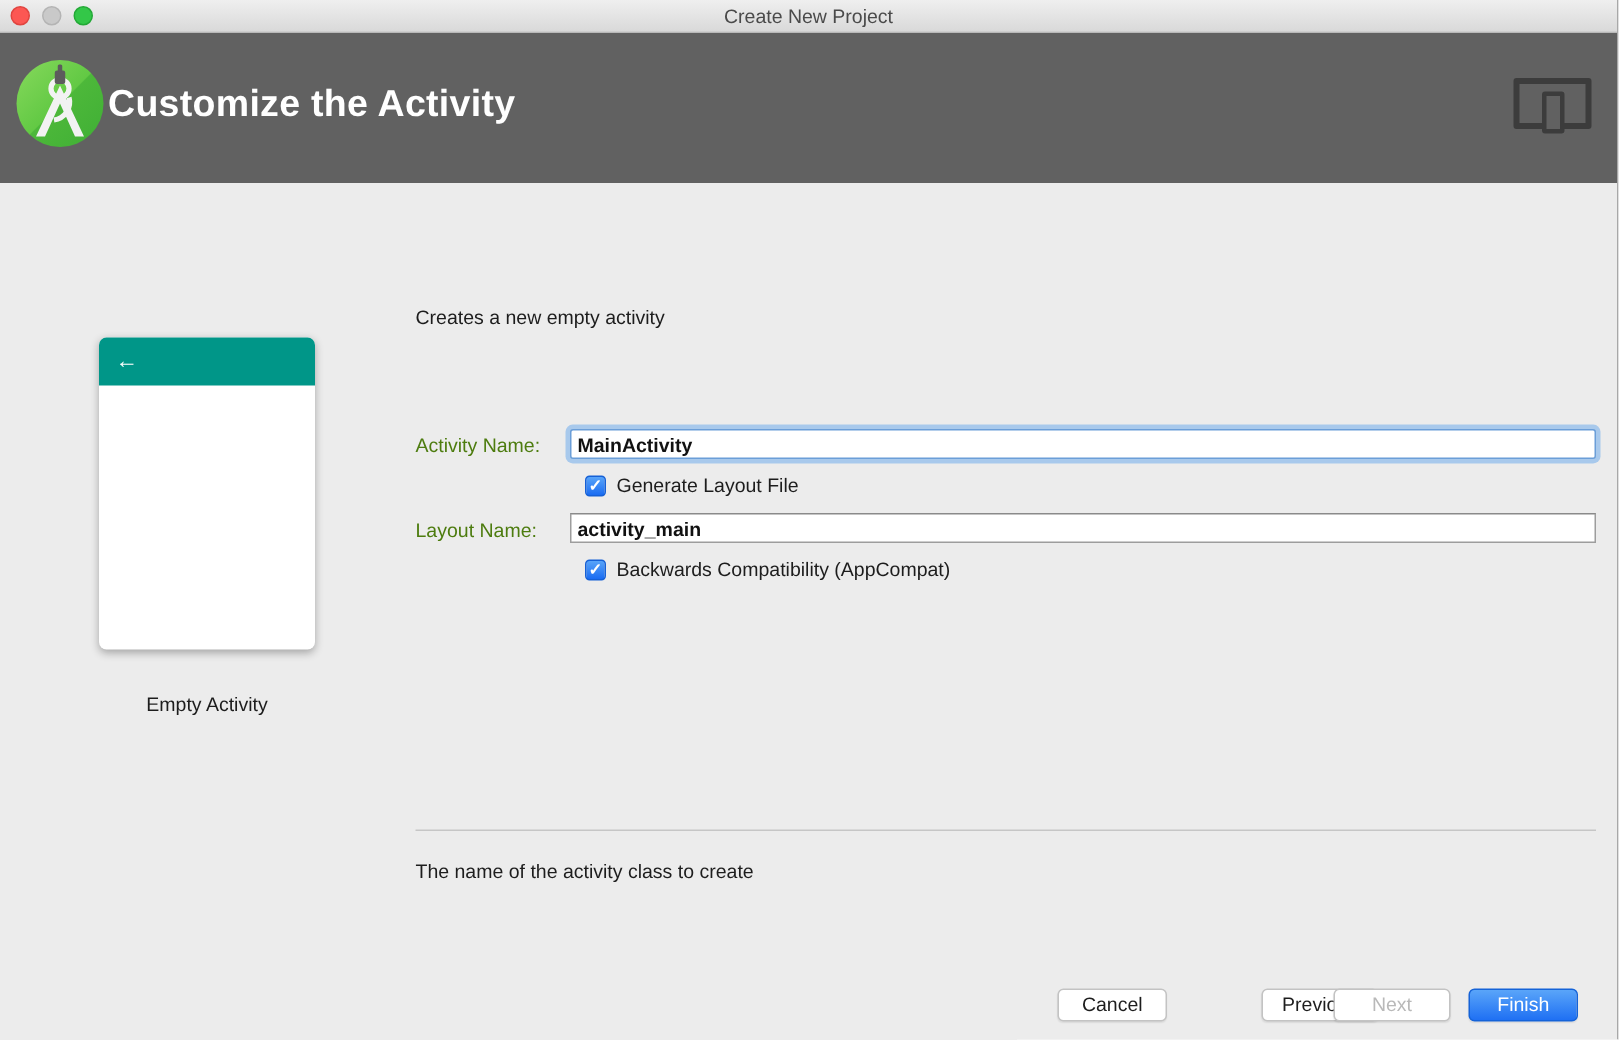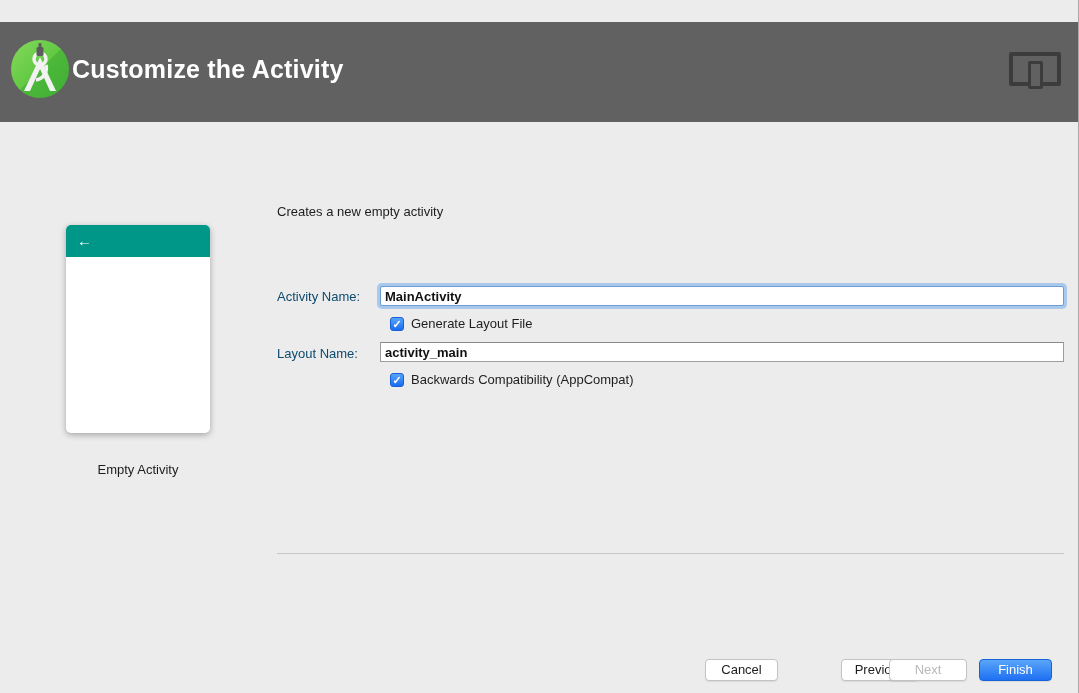--- a/index.html
+++ b/index.html
@@ -131,21 +131,21 @@
   .form-description {
     position: absolute;
     left: 277px; top: 82px;
     font-size: 13px;
     color: #1d1d1d;
   }
   .field-label {
     position: absolute;
     left: 277px;
     font-size: 13px;
-    color: #0c4a6e;
+    color: #4d7c0f;
   }
   .lbl-activity { top: 167px; }
   .lbl-layout   { top: 224px; }
 
   .text-field {
     position: absolute;
     left: 380px;
     width: 684px;
     height: 20px;
     border: 1px solid #9d9d9d;
@@ -229,20 +229,28 @@
     background: linear-gradient(#5aa5f9, #1f70f3);
     border: 1px solid #1563d8;
     color: #ffffff;
   }
 </style>
 </head>
 <body>
 
 <div class="window">
 
+  <div class="titlebar">
+    <div class="titlebar-title">Create New Project</div>
+    <div class="traffic-lights">
+      <span class="tl tl-close"></span>
+      <span class="tl tl-minimize"></span>
+      <span class="tl tl-zoom"></span>
+    </div>
+  </div>
 
   <div class="header">
     <svg class="logo" viewBox="0 0 60 60">
       <defs>
         <linearGradient id="lg" x1="0" y1="0" x2="1" y2="1">
           <stop offset="0" stop-color="#87d95c"></stop>
           <stop offset="0.5" stop-color="#62c944"></stop>
           <stop offset="0.51" stop-color="#4db83a"></stop>
           <stop offset="1" stop-color="#3faf35"></stop>
         </linearGradient>
@@ -282,20 +290,21 @@
 
     <div class="field-label lbl-layout">Layout Name:</div>
     <input class="text-field field-layout" type="text" value="activity_main" style="">
 
     <div class="checkbox-row cb-row2">
       <span class="checkbox">✓</span>
       <span class="checkbox-label">Backwards Compatibility (AppCompat)</span>
     </div>
 
     <div class="divider"></div>
+    <div class="hint-text">The name of the activity class to create</div>
 
     <button class="btn btn-cancel">Cancel</button>
     <button class="btn btn-previous">Previous</button>
     <button class="btn btn-next" disabled="">Next</button>
     <button class="btn btn-finish">Finish</button>
   </div>
 
 </div>
 
 </body></html>

